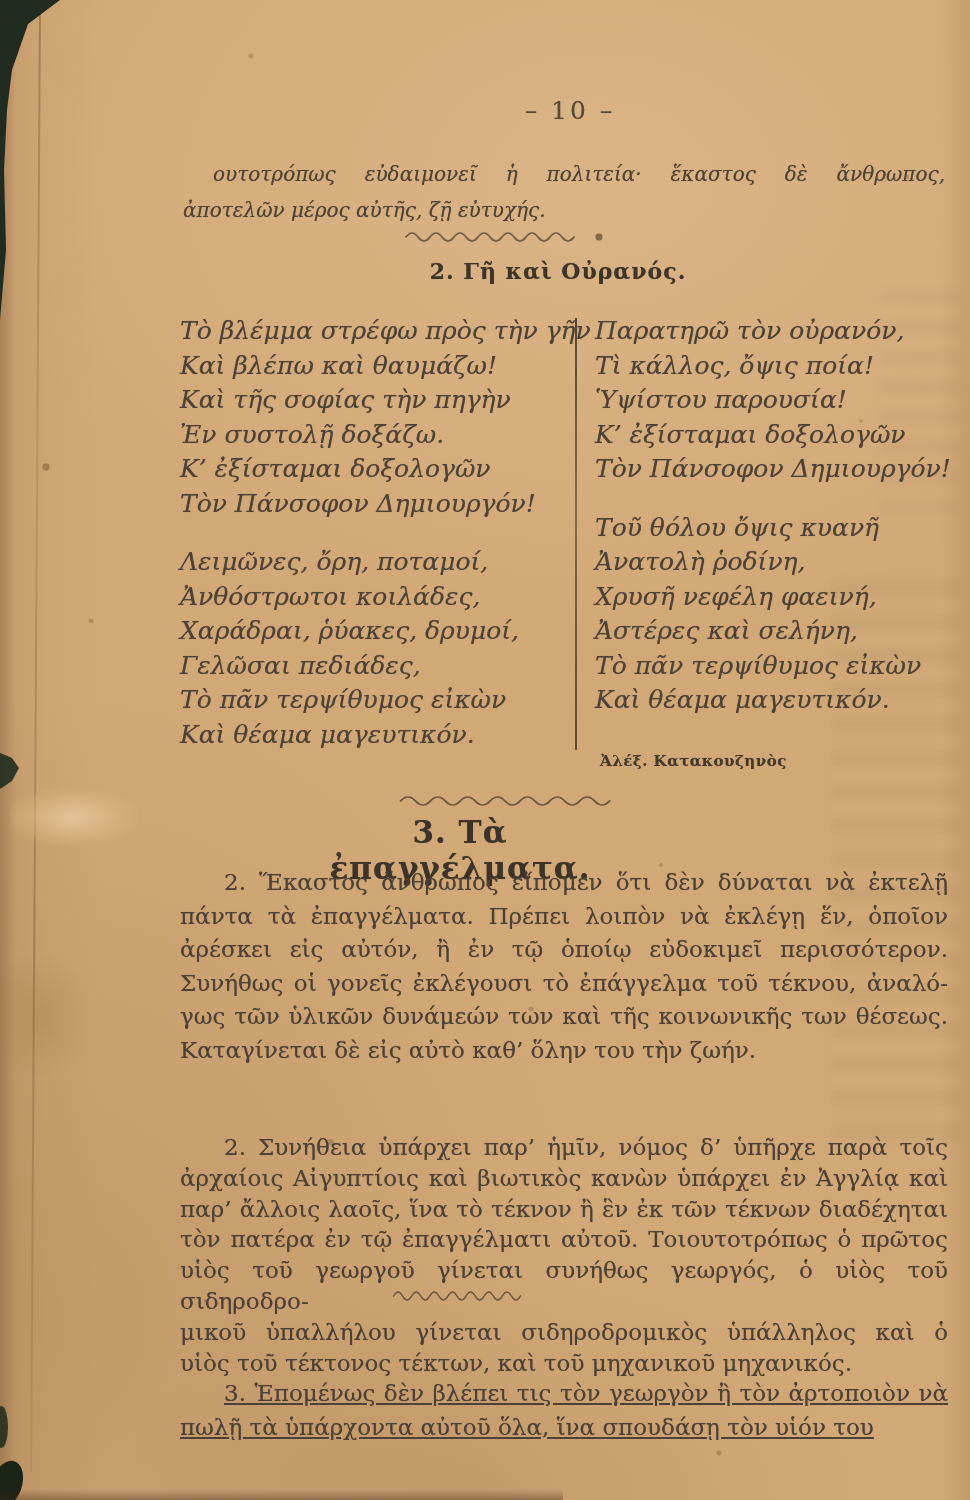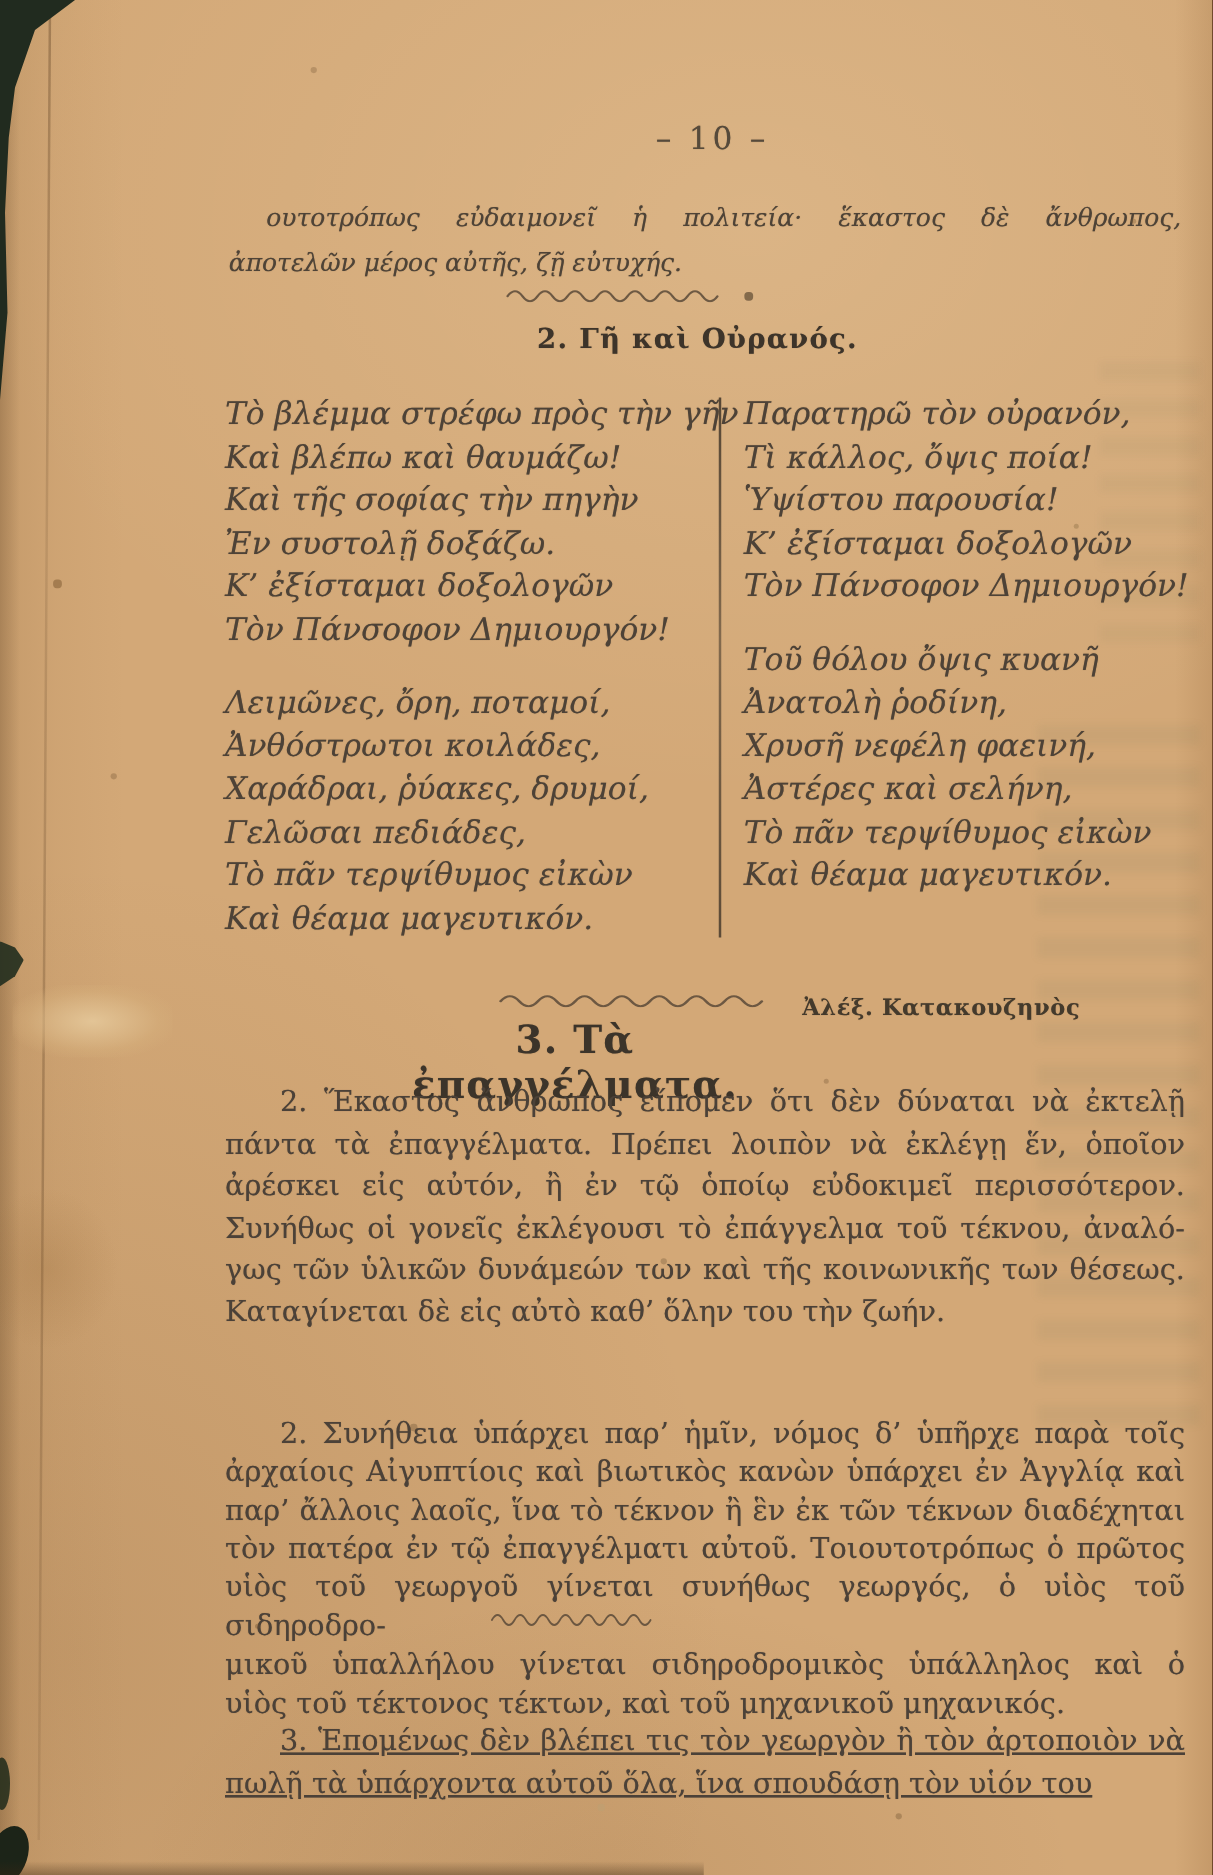--- a/index.html
+++ b/index.html
@@ -28,22 +28,22 @@
     font-weight:bold; font-size:22px; letter-spacing:1px; color:#3d342a; }
   .h3 { left:290px; top:814px; width:340px; text-align:center;
     font-weight:bold; font-size:31px; letter-spacing:1px; color:#3c342a; }
   .poem { font-style:italic; font-size:25px; line-height:34.5px; color:#4d4237; }
   .poem-left  { left:180px; top:314px; width:385px; }
   .poem-right { left:595px; top:314px; width:330px; }
   .poem .tl { white-space:nowrap; }
   .stanza2 { margin-top:24px; }
   .poem-rule { position:absolute; left:575px; top:318px; width:2px; height:432px;
     background:linear-gradient(180deg, rgba(62,51,39,.85), rgba(62,51,39,.55) 45%, rgba(62,51,39,.8)); }
-  .attribution { left:600px; top:796px; width:306px; text-align:center;
-    font-weight:bold; font-size:18px; letter-spacing:.5px; color:#443a2c; }
+  .attribution { left:600px; top:752px; width:306px; text-align:left;
+    font-weight:bold; font-size:15px; letter-spacing:.5px; color:#443a2c; }
   .para { left:180px; top:0; width:768px; font-size:23px; color:#4b4138; }
   .jp .tl { text-align:justify; text-align-last:justify; }
   .jp .tl:last-child { text-align:left; text-align-last:auto; }
   .p1 { top:866px; line-height:33.5px; }
   .p2 { top:1132px; line-height:30.8px; }
   .p3 { top:1376px; line-height:34px;text-decoration:underline; }
   .p1 .tl:first-child, .p2 .tl:first-child, .p3 .tl:first-child { text-indent:44px; }
   
   .wavy { position:absolute; height:14px; }
   .wavy path { stroke:#5b4a38; stroke-width:1.7; fill:none; stroke-linecap:round; opacity:.85; }

